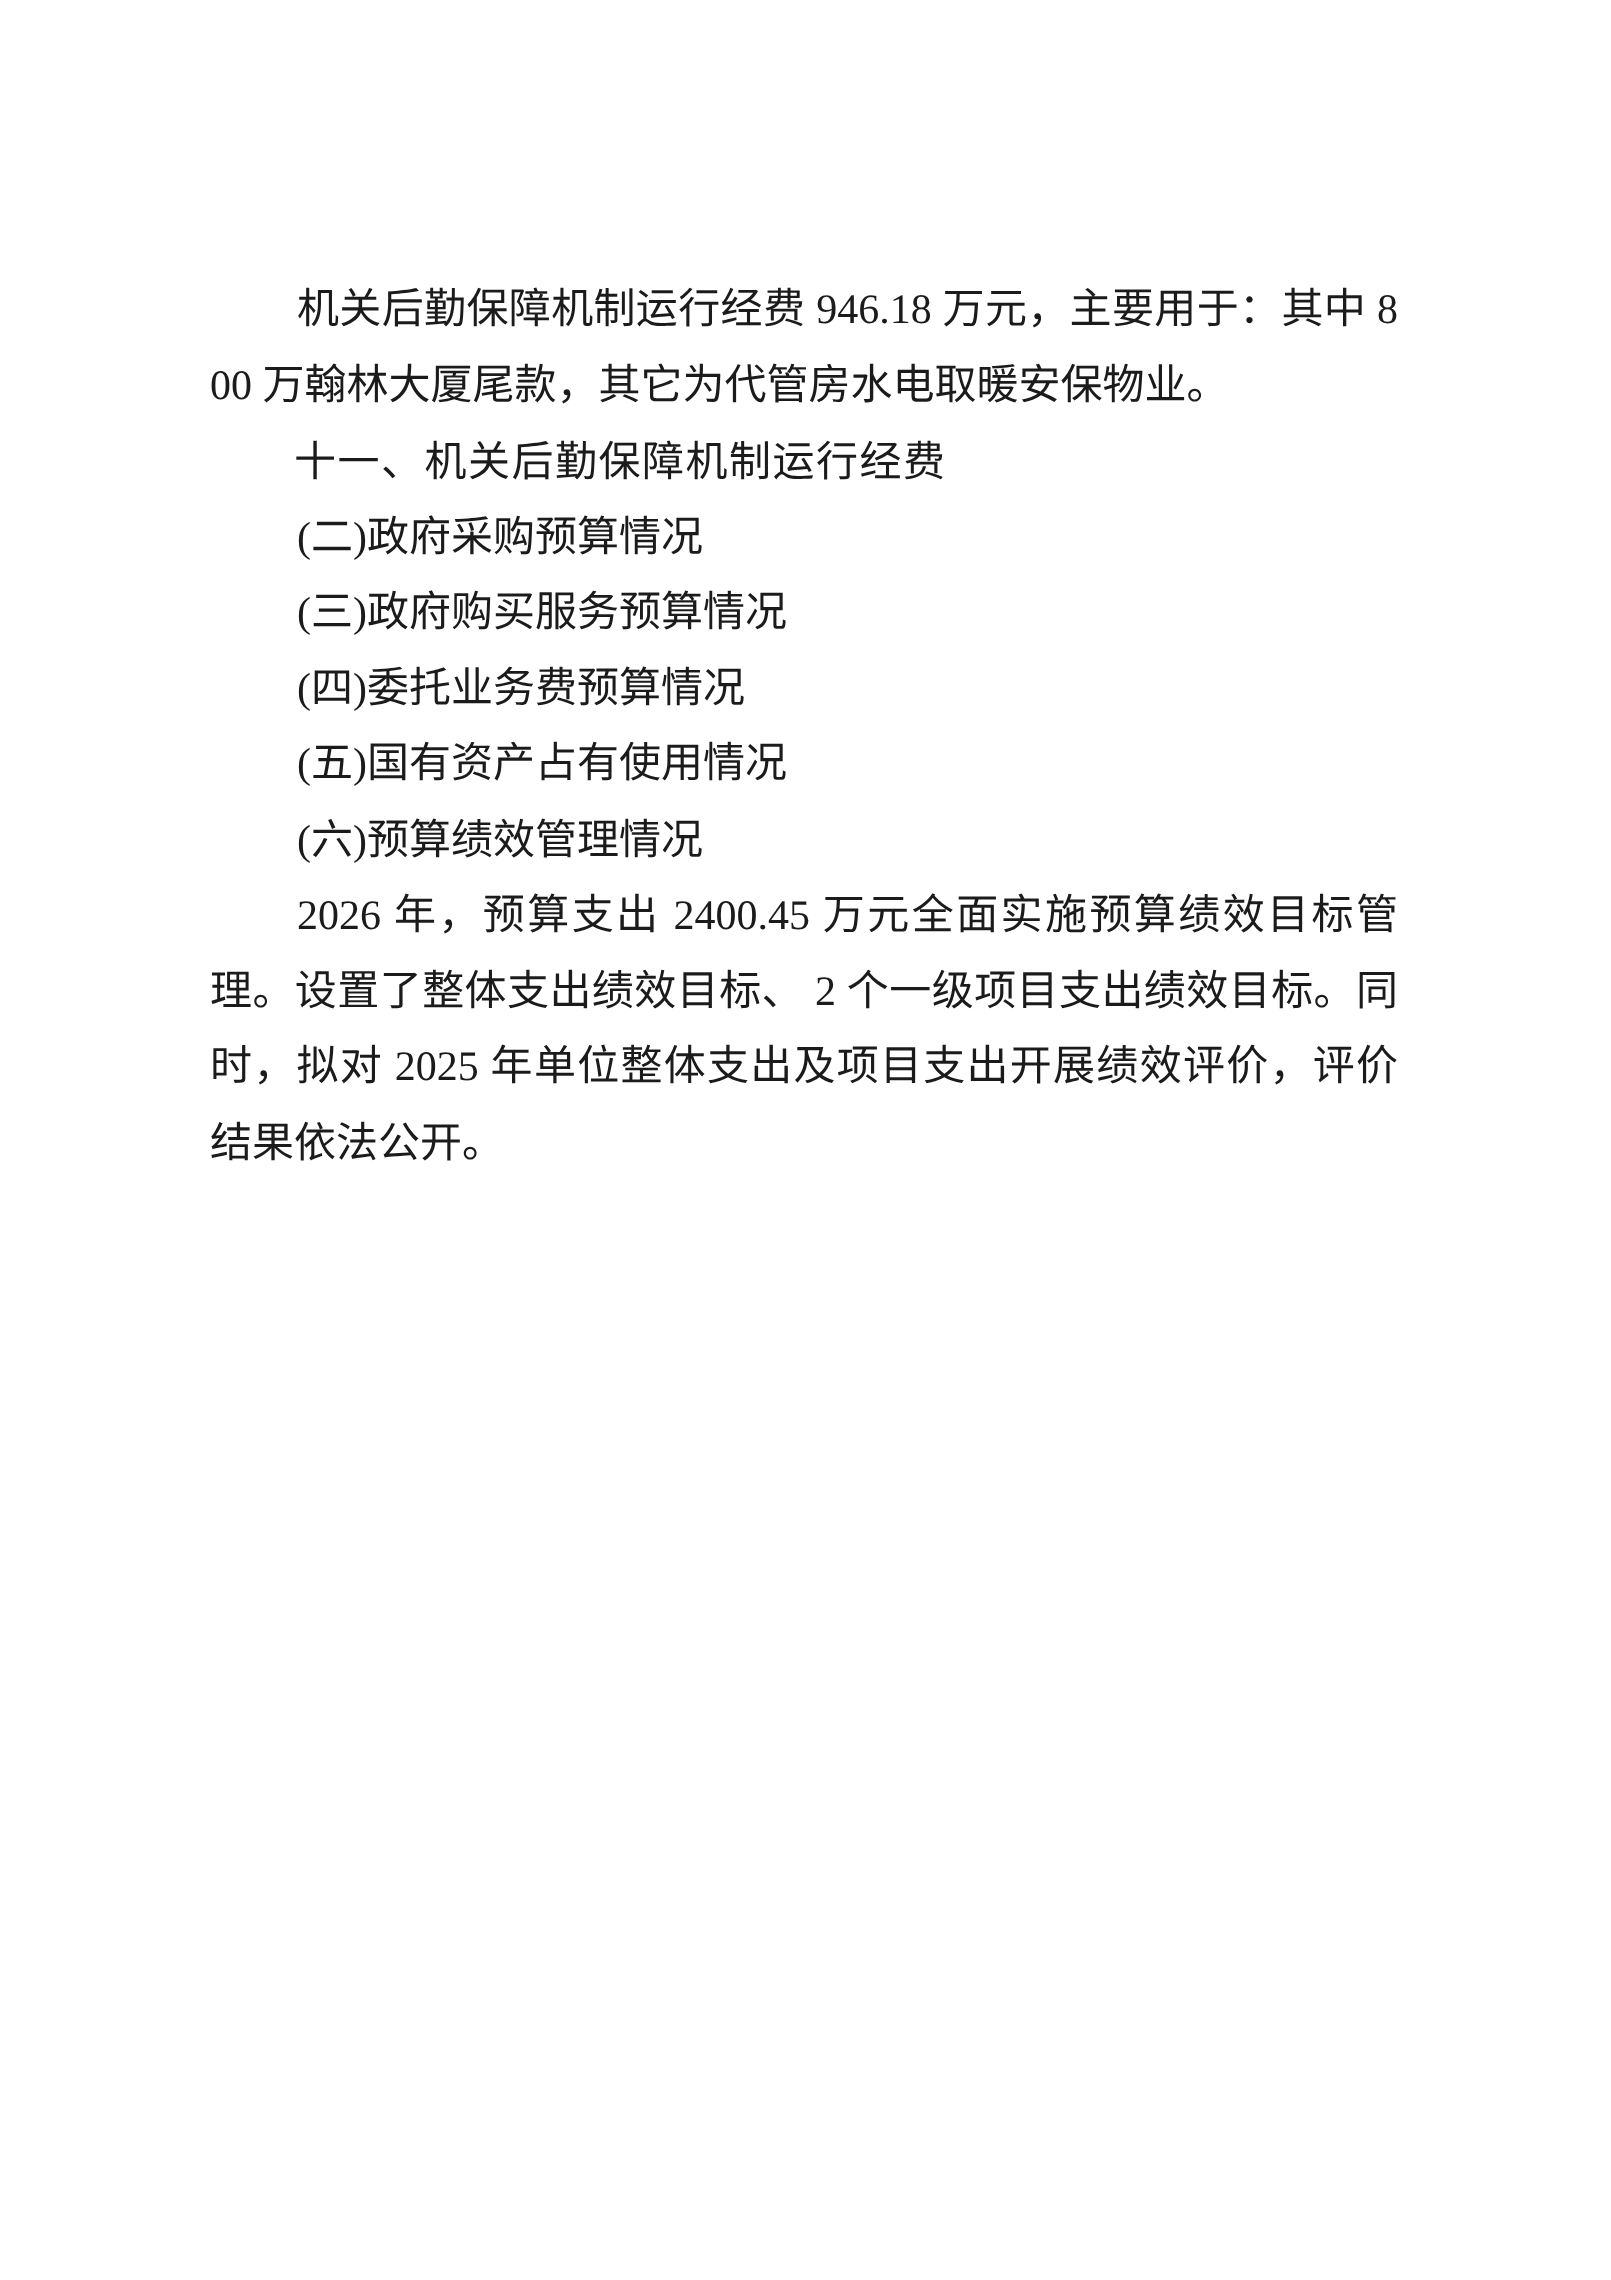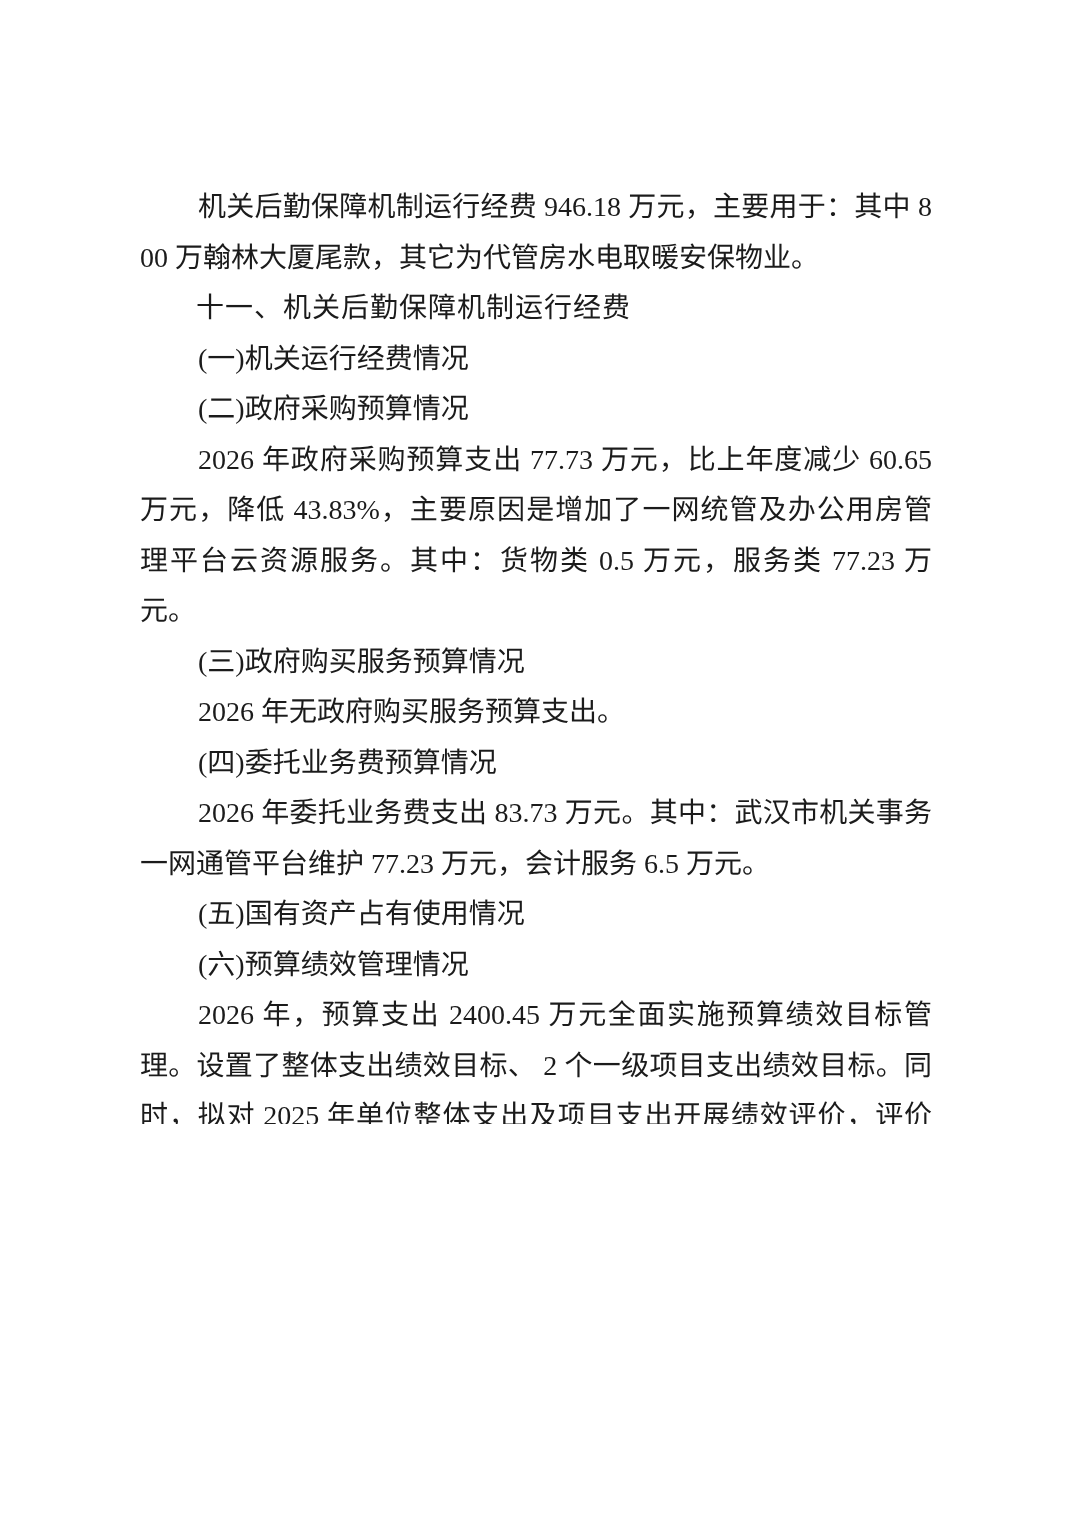--- a/index.html
+++ b/index.html
@@ -60,34 +60,30 @@
 </head>
 <body>
 
 <div class="page">
   <div class="content">
 
     <p class="body-para">机关后勤保障机制运行经费 946.18 万元，主要用于：其中 800 万翰林大厦尾款，其它为代管房水电取暖安保物业。</p>
 
     <h2 class="heading-1">十一、机关后勤保障机制运行经费</h2>
 
-    <h3 class="heading-2">(一)机关运行经费情况</h3>
 
 
     <h3 class="heading-2">(二)政府采购预算情况</h3>
 
-    <p class="body-para">2026 年政府采购预算支出 77.73 万元，比上年度减少 60.65 万元，降低 43.83%，主要原因是增加了一网统管及办公用房管理平台云资源服务。其中：货物类 0.5 万元，服务类 77.23 万元。</p>
 
     <h3 class="heading-2">(三)政府购买服务预算情况</h3>
 
-    <p class="body-para">2026 年无政府购买服务预算支出。</p>
 
     <h3 class="heading-2">(四)委托业务费预算情况</h3>
 
-    <p class="body-para">2026 年委托业务费支出 83.73 万元。其中：武汉市机关事务一网通管平台维护 77.23 万元，会计服务 6.5 万元。</p>
 
     <h3 class="heading-2">(五)国有资产占有使用情况</h3>
 
 
     <h3 class="heading-2">(六)预算绩效管理情况</h3>
 
     <p class="body-para">2026 年，预算支出 2400.45 万元全面实施预算绩效目标管理。设置了整体支出绩效目标、 2 个一级项目支出绩效目标。同时，拟对 2025 年单位整体支出及项目支出开展绩效评价，评价结果依法公开。</p>
 
   </div>
 

